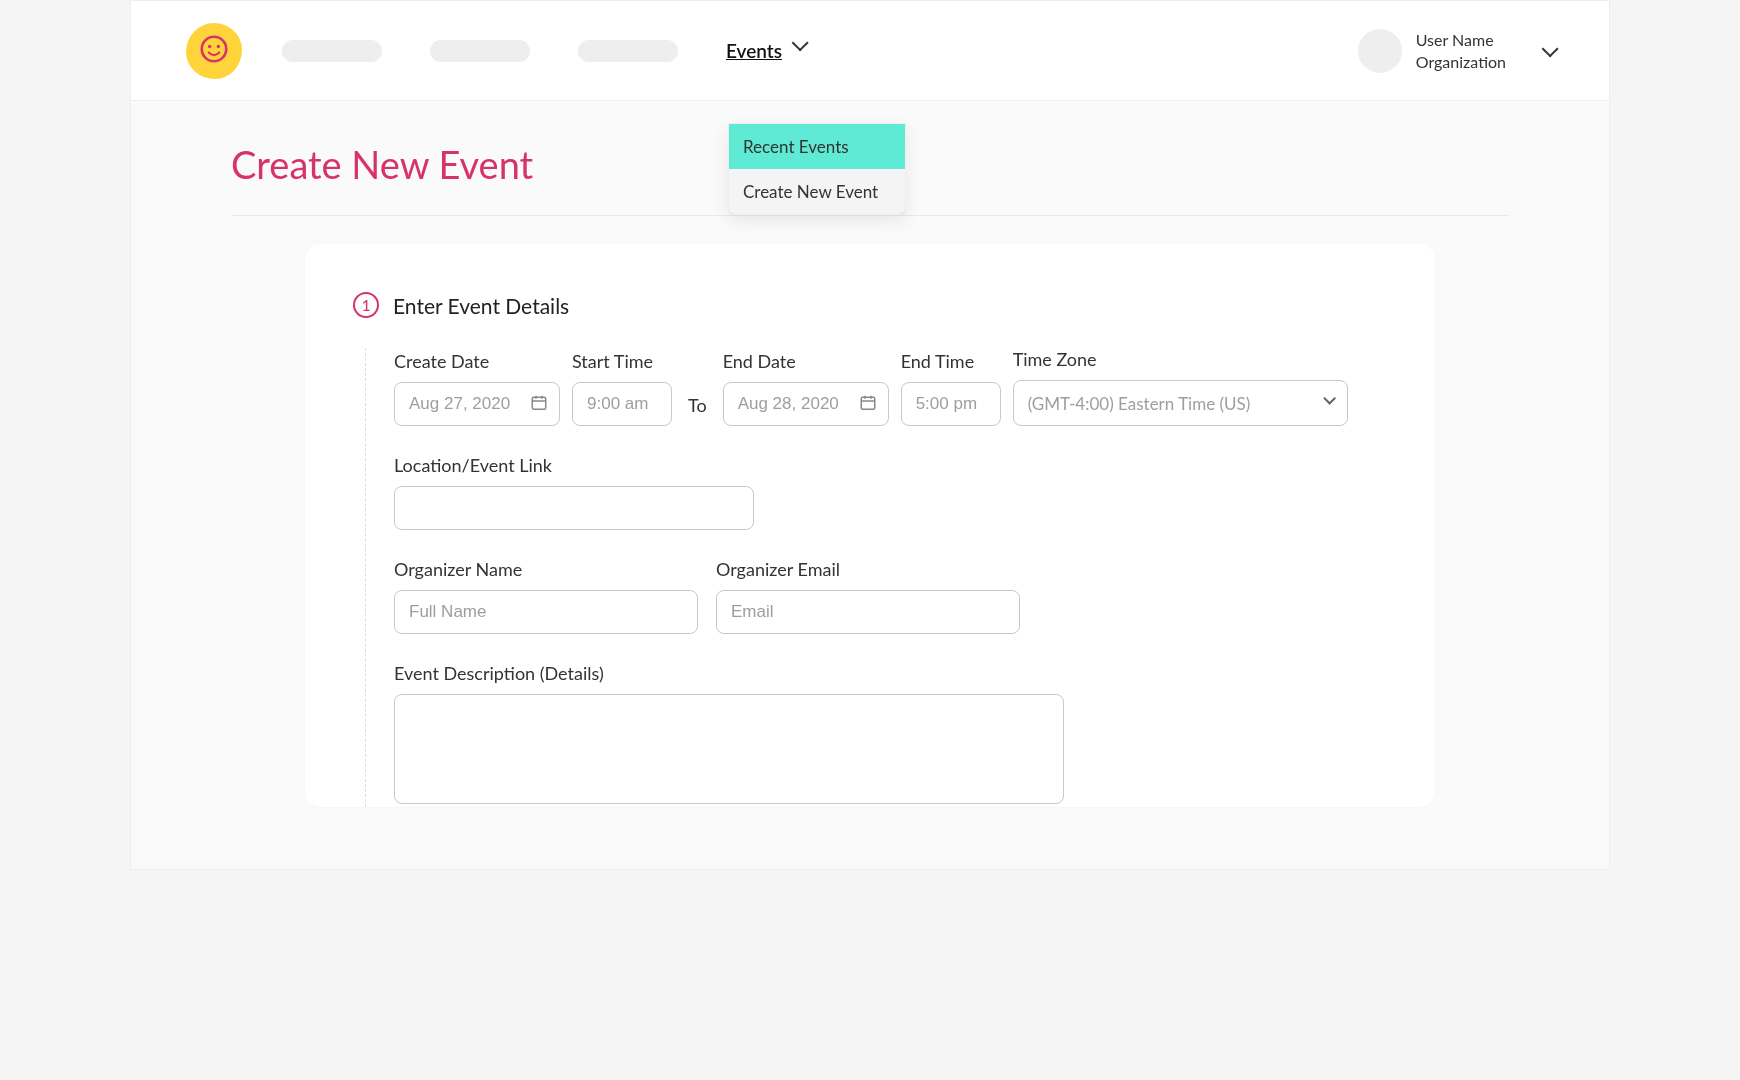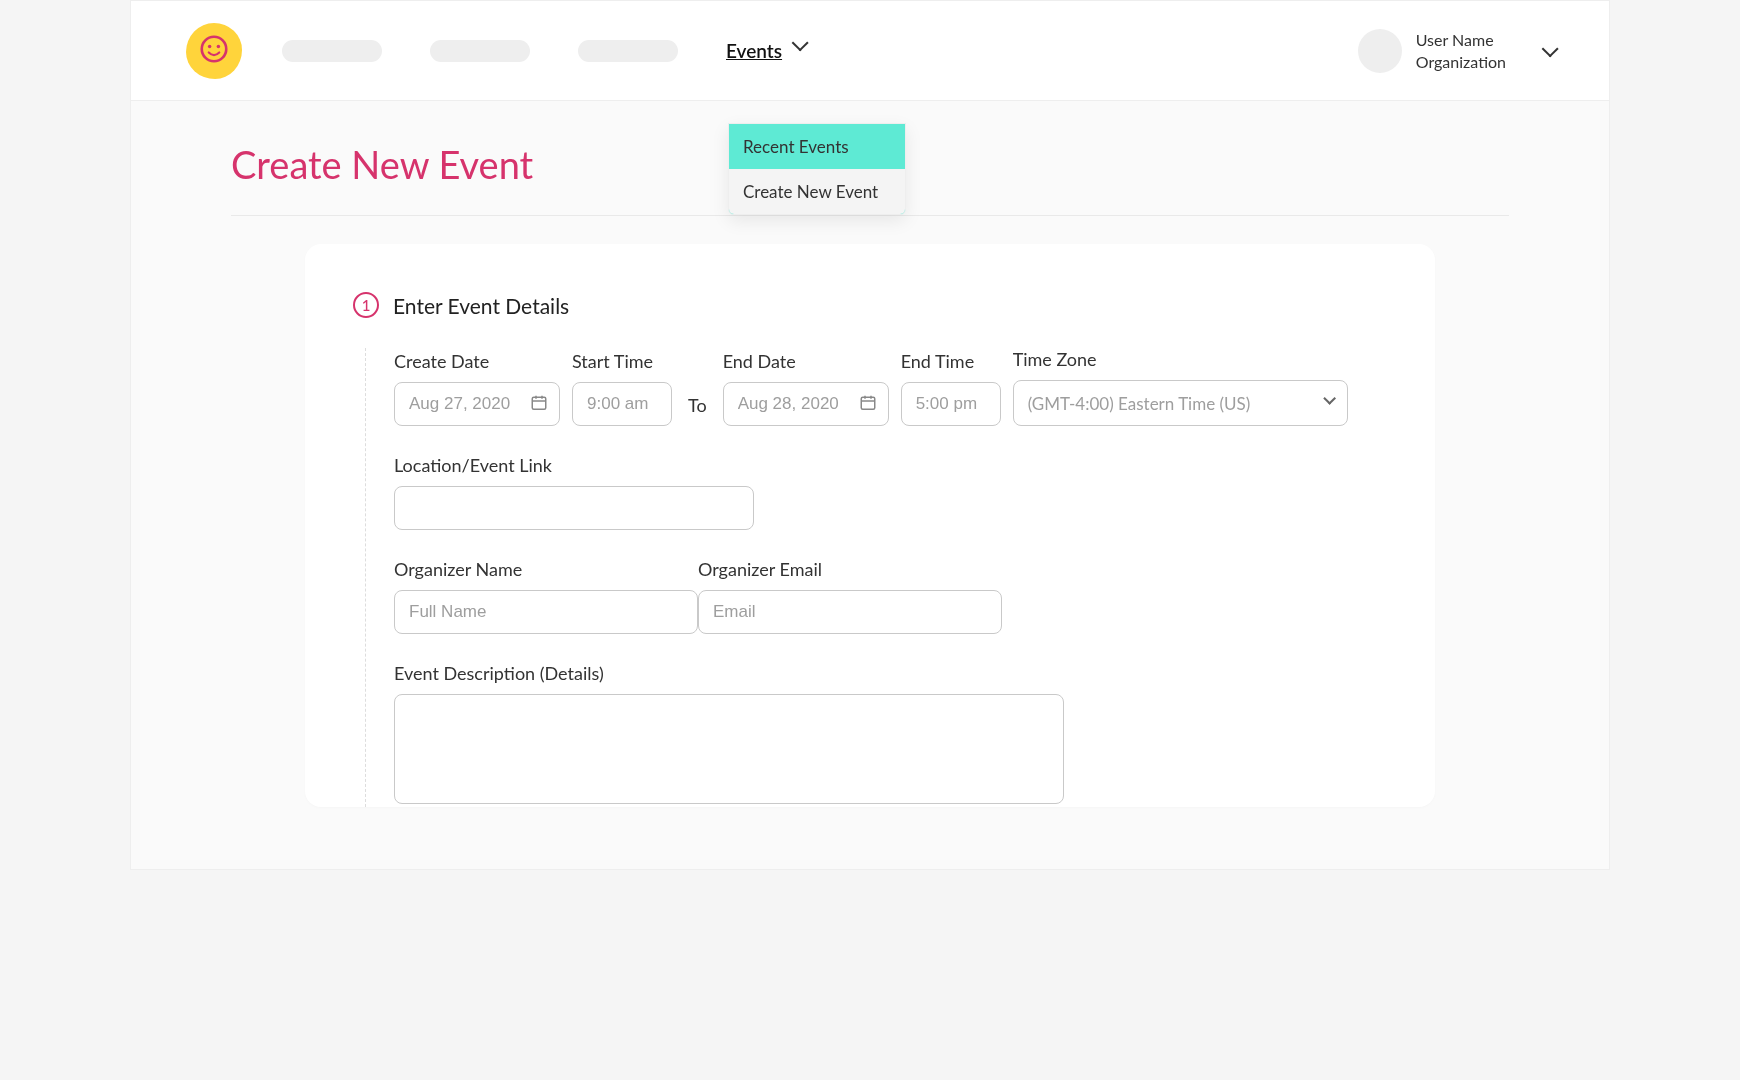--- a/index.html
+++ b/index.html
@@ -227,21 +227,21 @@
       height: 46px;
       padding: 0 40px 0 14px;
       font-size: 17px;
       color: #9e9e9e;
       background: #fff;
       width: 335px;
       display: flex;
       align-items: center;
       cursor: pointer;
     }
-    .org-row { display: flex; }
+    .org-row { display: flex; gap: 18px; }
     textarea.input {
       width: 670px;
       height: 110px;
       padding: 12px 14px;
       resize: none;
     }
     .cal-svg { width: 18px; height: 18px; }
   </style>
 </head>
 <body>

